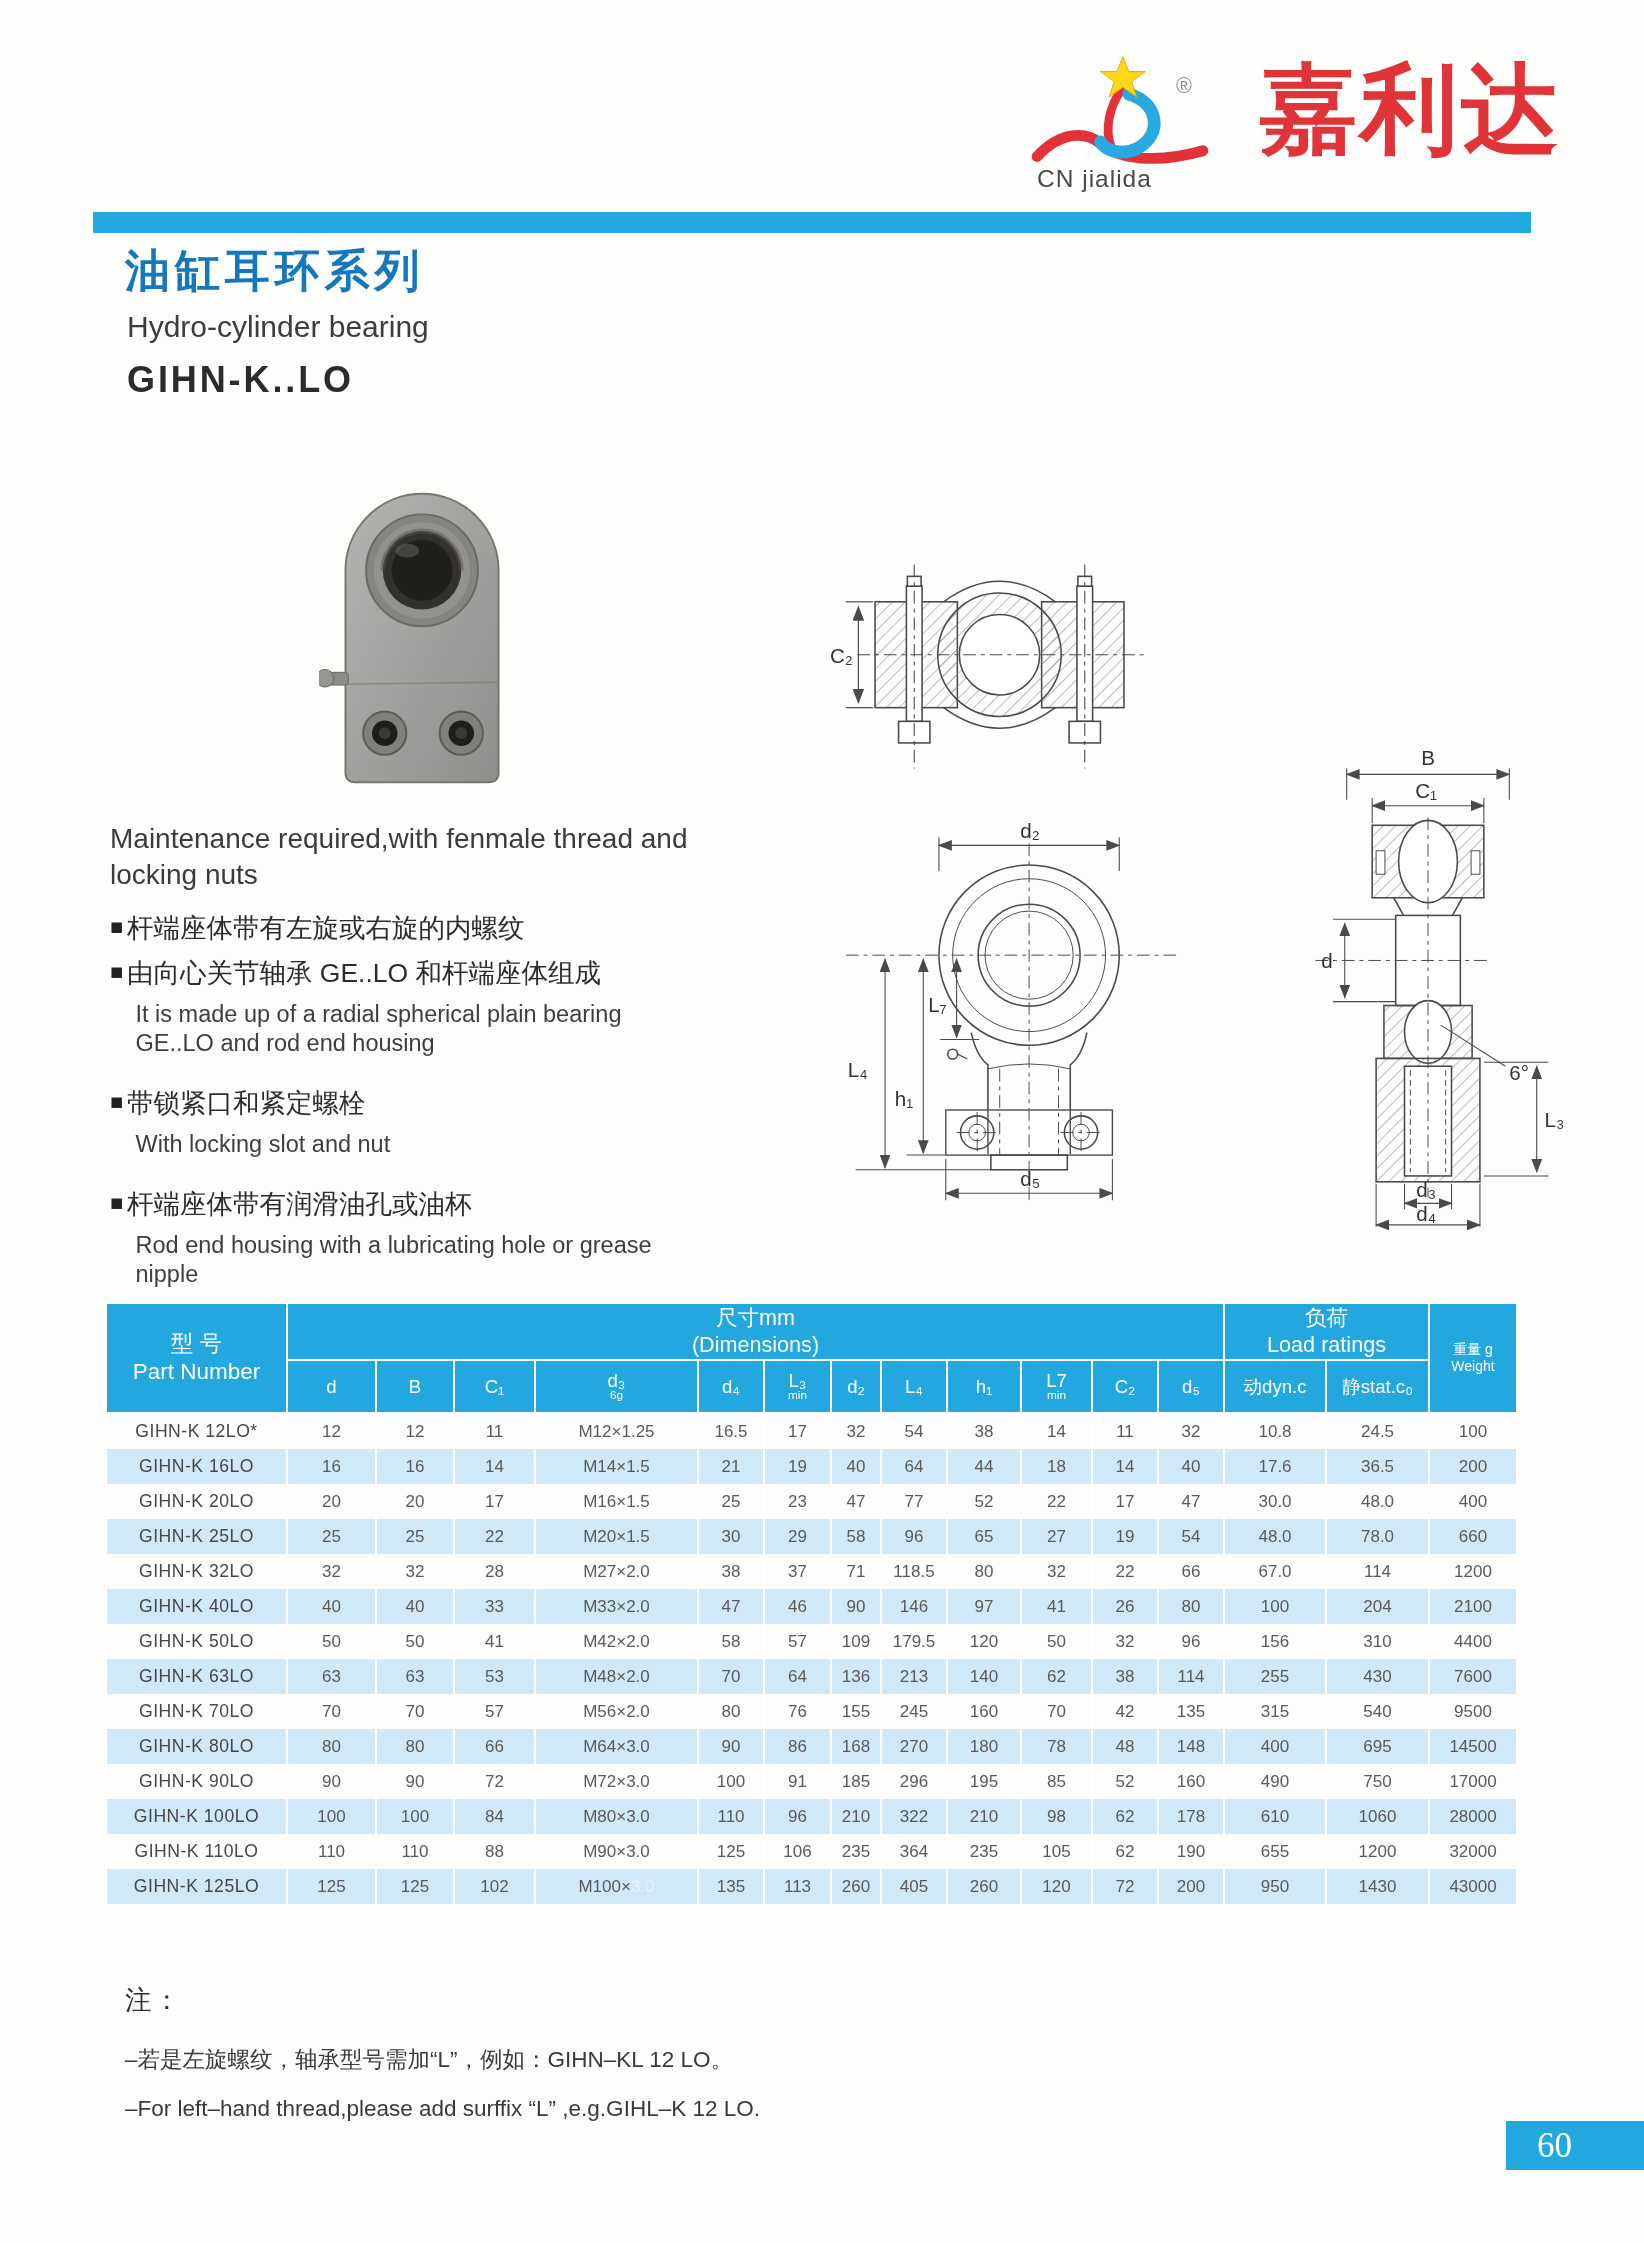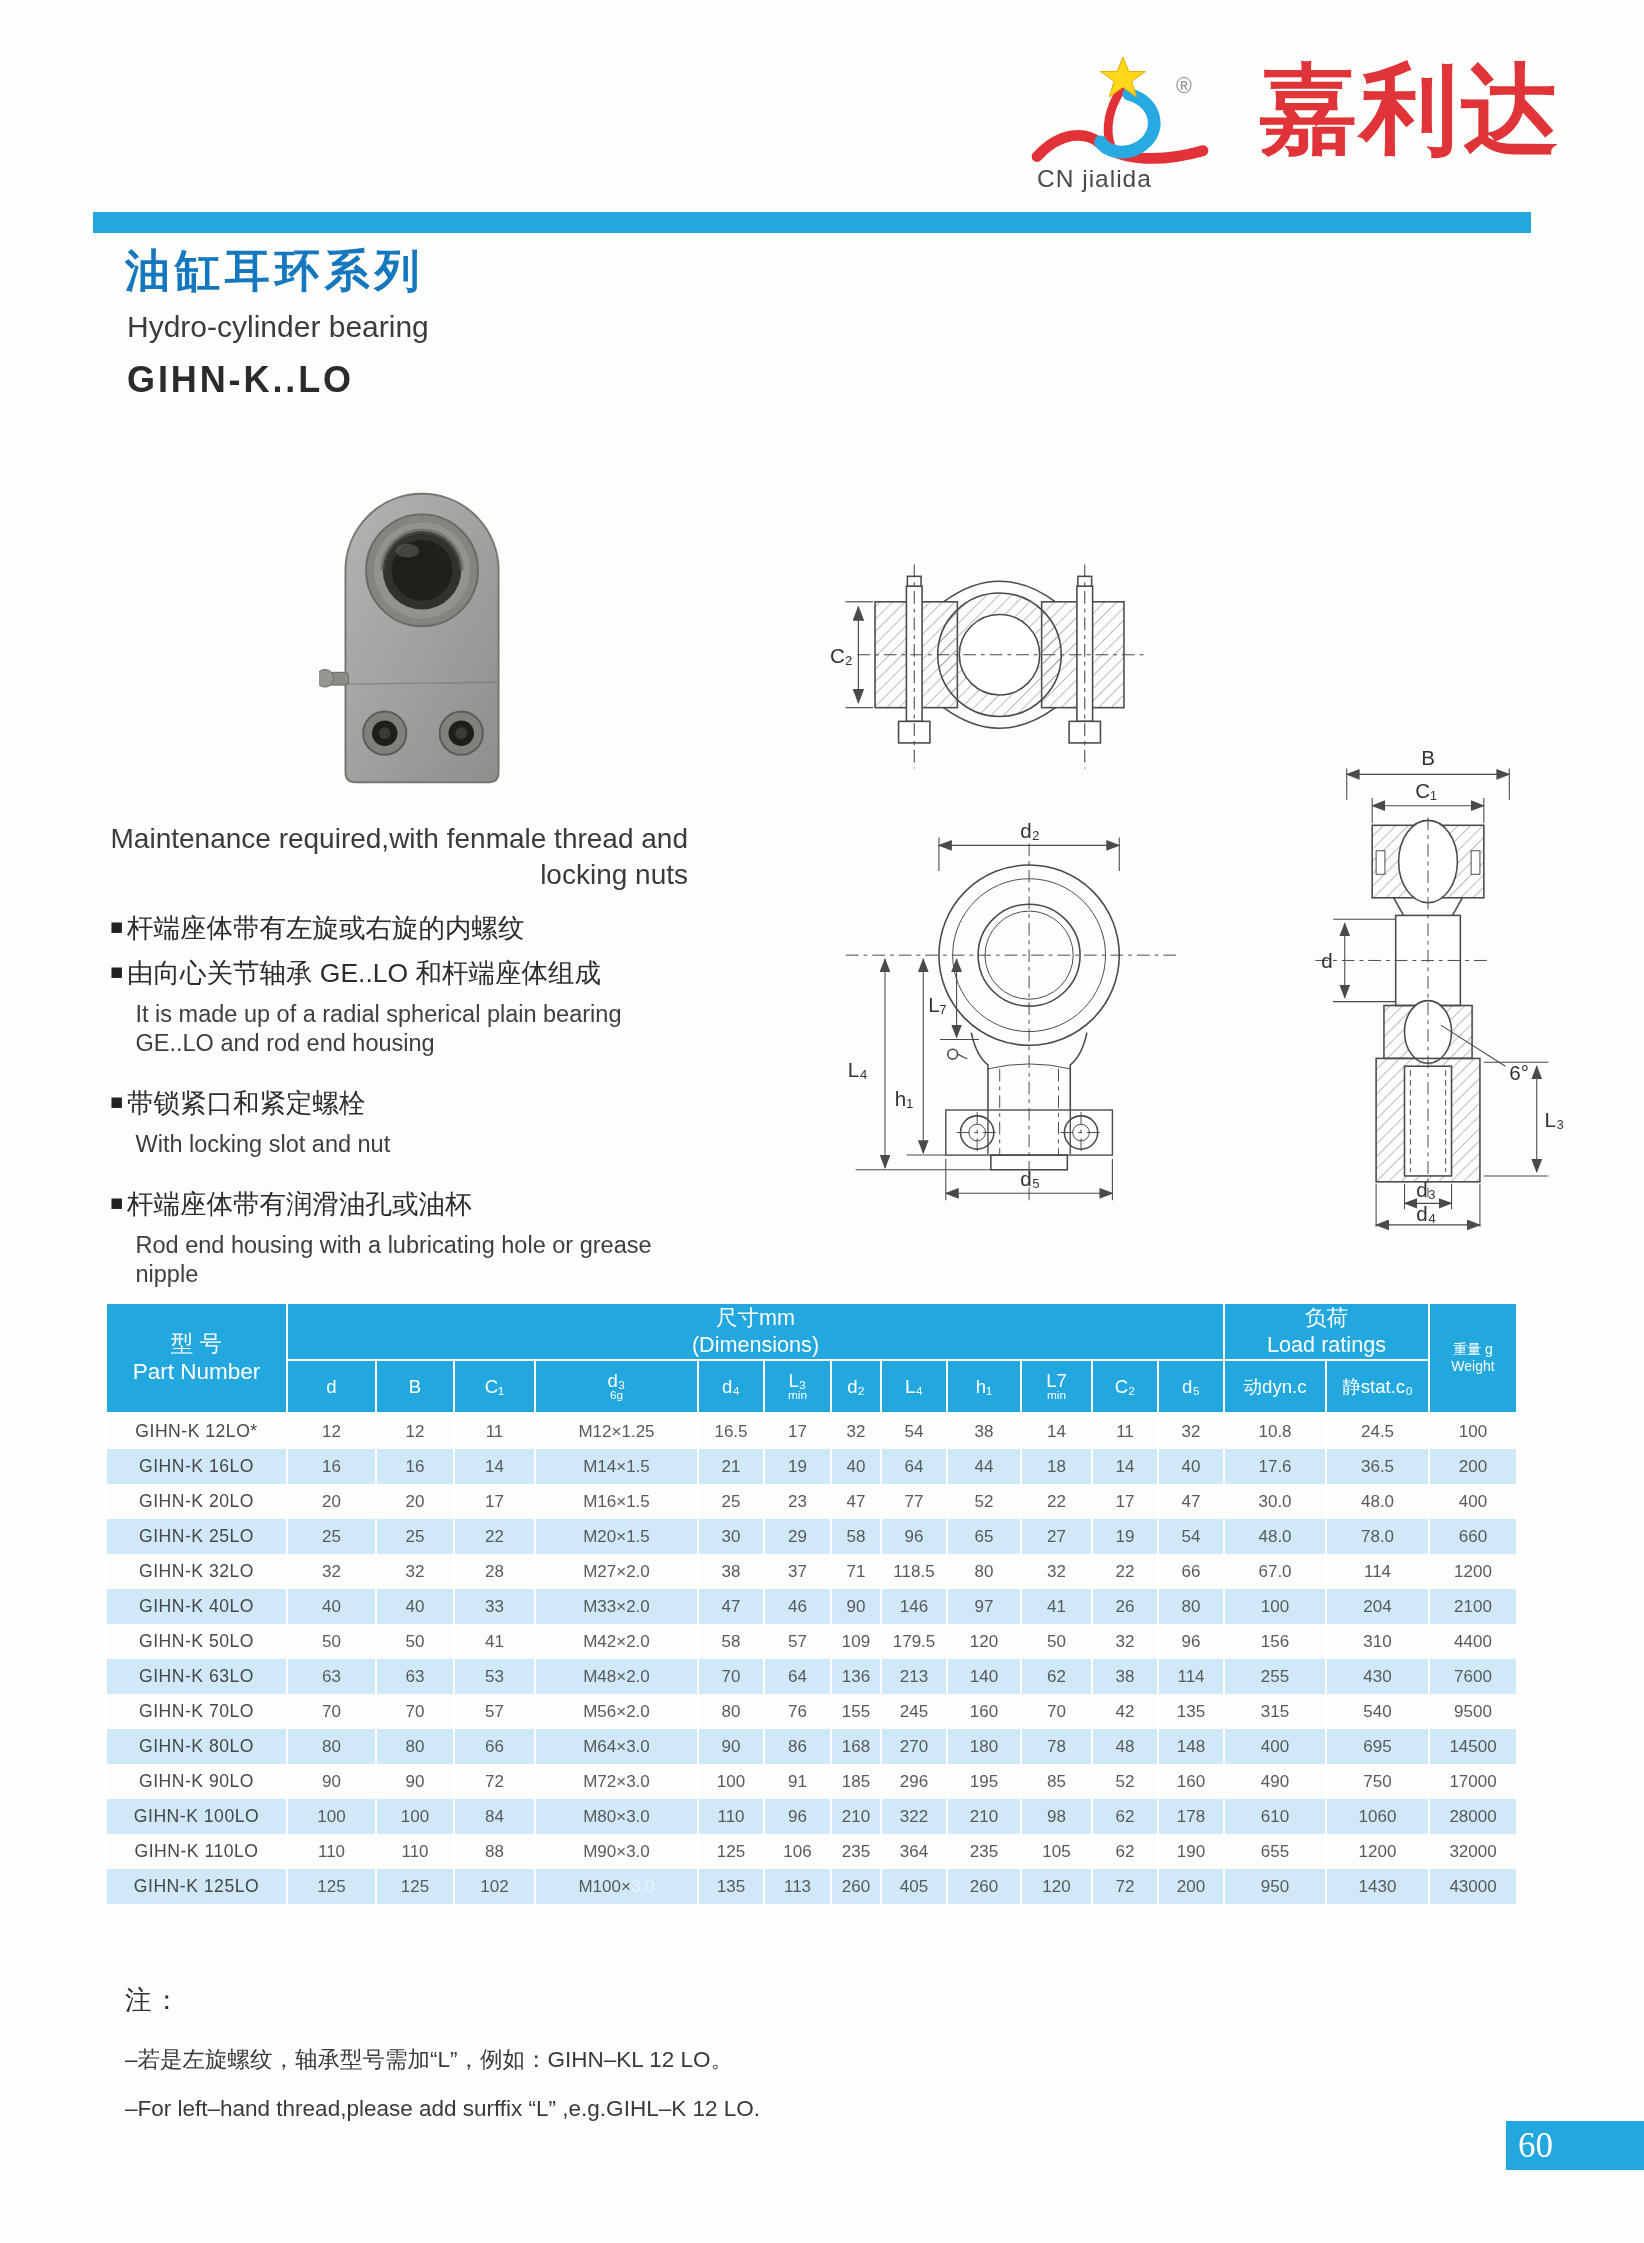--- a/index.html
+++ b/index.html
@@ -21,21 +21,21 @@
 
   
   .photo{position:absolute;left:319px;top:480px;width:208px;height:316px;}
   .drawA{position:absolute;left:828px;top:541px;width:343px;height:250px;}
   .drawB{position:absolute;left:828px;top:816px;width:363px;height:392px;}
   .drawC{position:absolute;left:1286px;top:735px;width:333px;height:495px;}
   .dlab{font-size:21px;fill:#333;font-family:"Liberation Sans",sans-serif;}
 
   
   .desc{position:absolute;left:110px;top:821px;width:578px;}
-  .intro{font-size:28px;line-height:1.28;color:#3b3b3b;margin-bottom:17.6px;text-align:right;}
+  .intro{font-size:28px;line-height:1.28;color:#3b3b3b;margin-bottom:17.6px;}
   .feat-cn{font-size:26.5px;color:#2c2c2c;margin-bottom:8.8px;}
   .feat-cn .marker{font-size:21.6px;margin-right:3.9px;vertical-align:2.9px;color:#222;}
   .feat-en{font-size:23.5px;color:#3e3e3e;line-height:1.25;padding-left:25.5px;margin-bottom:26.5px;}
 
   
   .spec{position:absolute;left:105px;top:1302px;width:1409px;border-collapse:collapse;table-layout:fixed;}
   .spec th{background:#22a7df;color:#fff;font-weight:normal;border:2.9px solid #fff;padding:0;margin-top:48px;}
   .part-head div,.dims-head div,.load-head div,.wt-head div{line-height:1.25;}
   .part-head{font-size:22.5px;}
   .dims-head{font-size:21.6px;}
@@ -52,21 +52,21 @@
   .spec td.part{font-size:17.6px;color:#474747;letter-spacing:0.5px;}
   .faint{color:#e8f5fc;}
 
   
   .notes{position:absolute;left:125px;top:1982px;width:882px;}
   .notes-label{font-size:26.5px;color:#303030;margin-bottom:25.5px;letter-spacing:2px;}
   .note-line{font-size:22.5px;color:#3a3a3a;margin-bottom:21.6px;}
 
   
   .page-badge{position:absolute;left:1506px;top:2121px;width:138px;height:49px;background:#22a7df;}
-  .page-badge span{display:block;padding-left:12px;line-height:49px;font-size:35px;color:#fff;
+  .page-badge span{display:block;padding-left:31px;line-height:49px;font-size:35px;color:#fff;
                    font-family:"Liberation Serif",serif;}
 </style>
 </head>
 <body>
 
 <div class="page">
 
   <svg class="logo" viewBox="0 0 190 128">
     <path d="M10,104 C34,78 60,78 74,90 C92,106 130,112 180,98" stroke="#e23237" stroke-width="11" fill="none" stroke-linecap="round"></path>
     <path d="M96,36 C84,54 79,76 86,94" stroke="#e23237" stroke-width="9" fill="none" stroke-linecap="round"></path>

